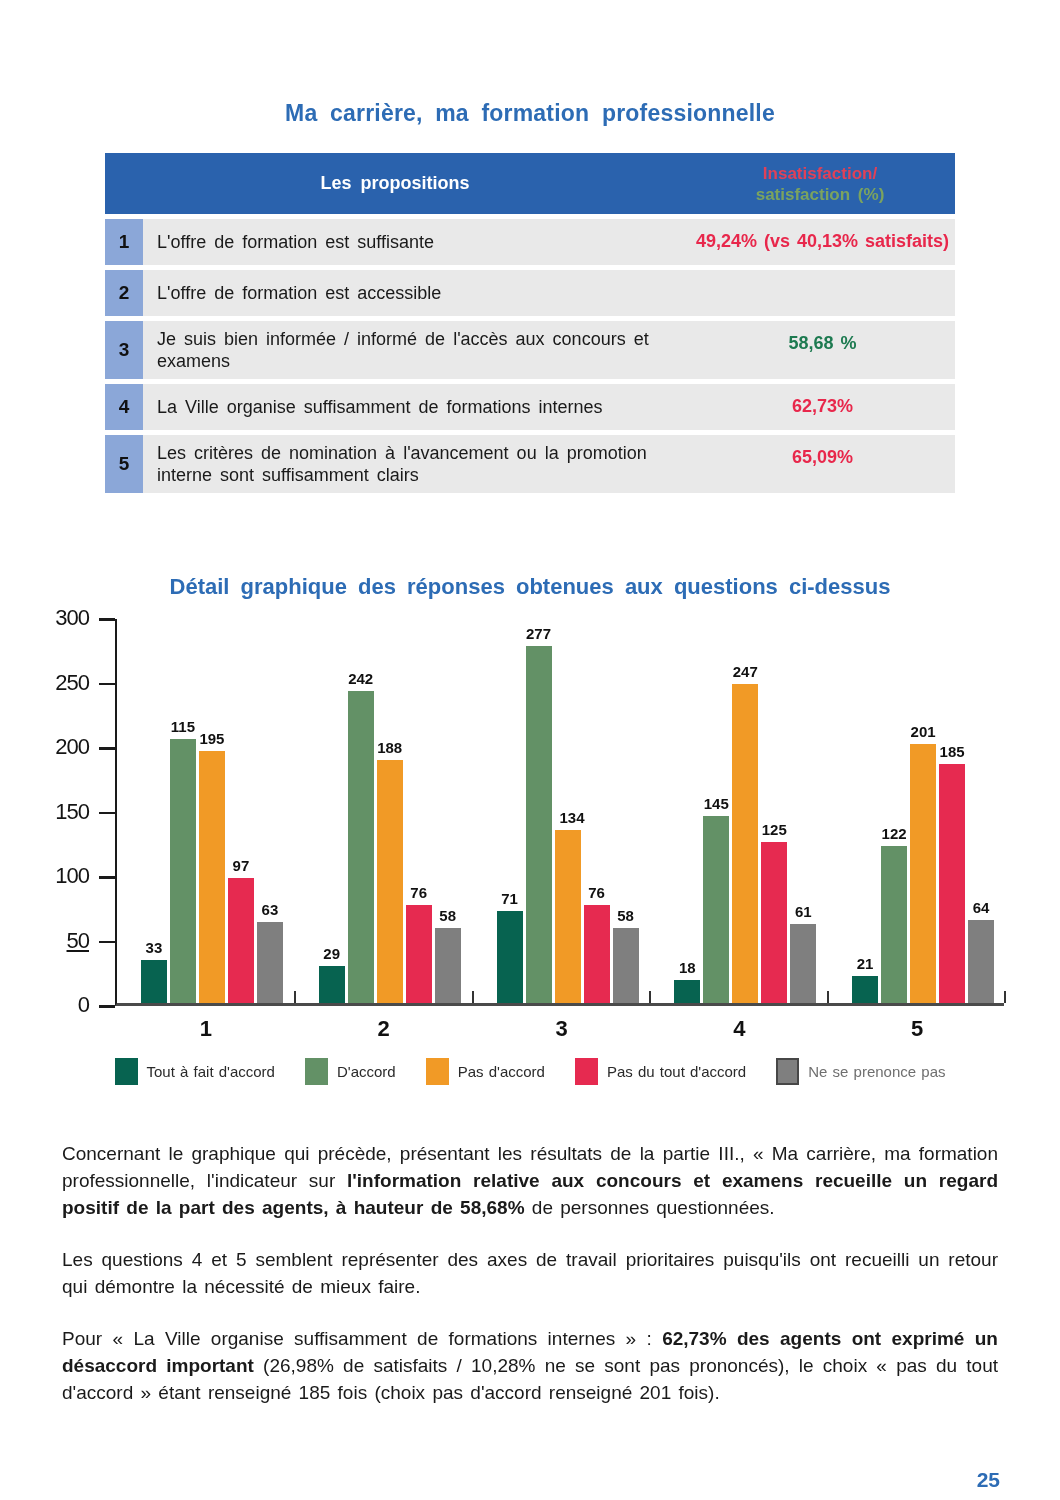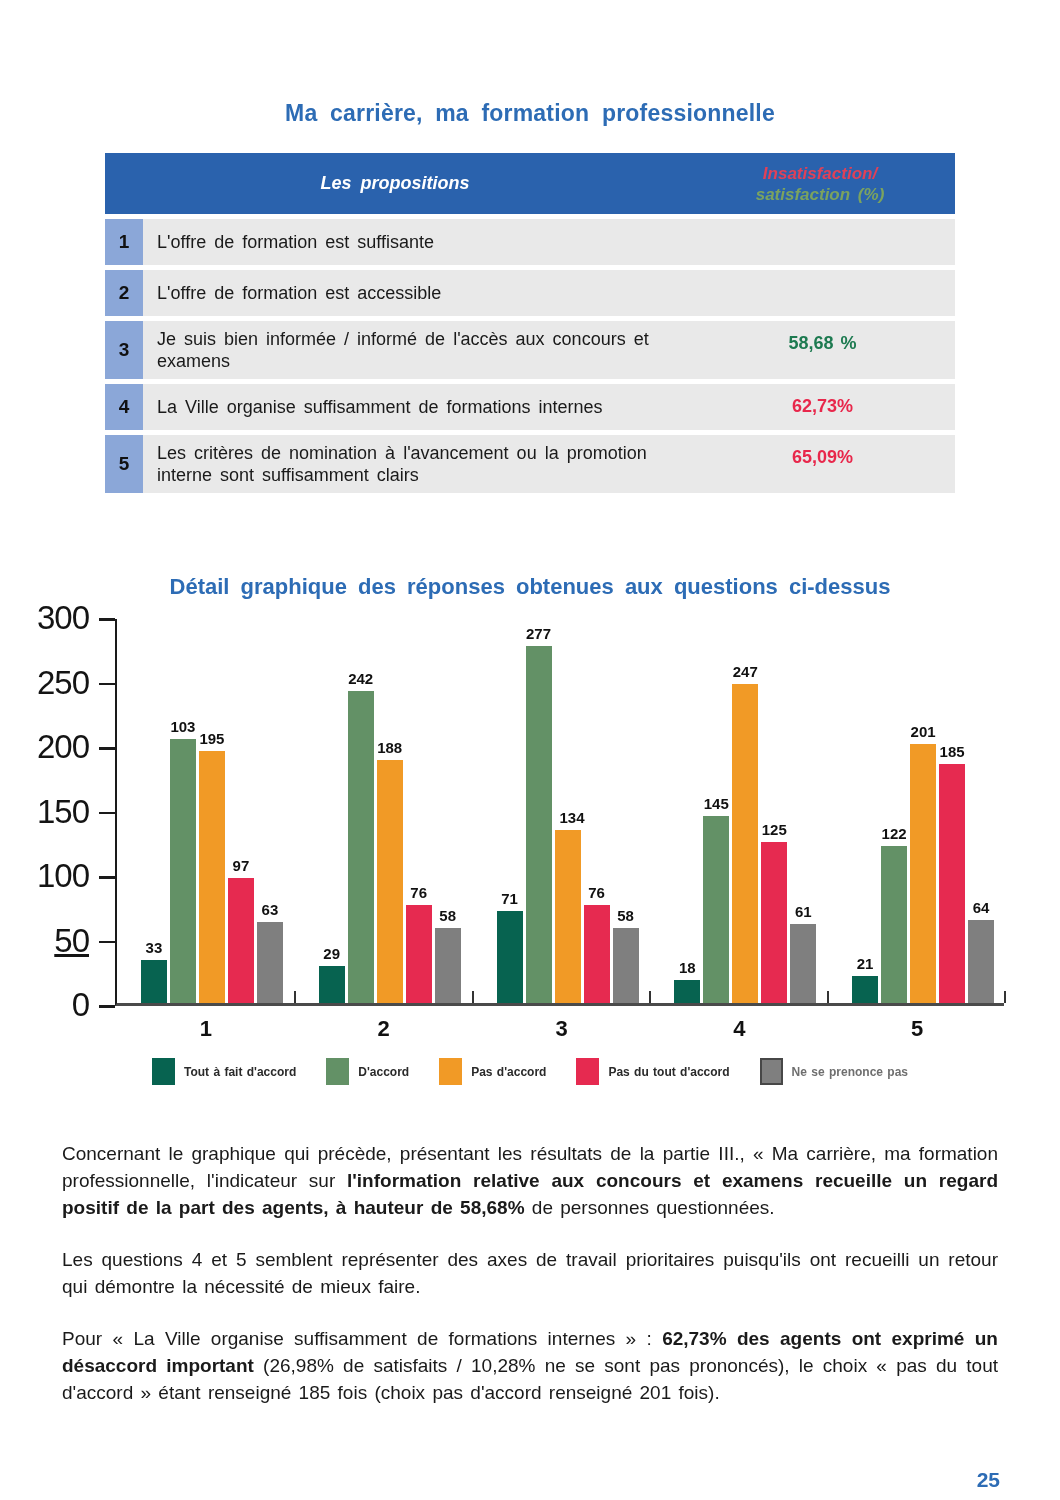--- a/index.html
+++ b/index.html
@@ -6,21 +6,21 @@
   html,body { background:#ffffff; }
   body { font-family:"Liberation Sans","DejaVu Sans",sans-serif; color:#1a1a1a; }
   .page { position:relative; width:1060px; height:1500px; background:#ffffff; overflow:hidden; margin:16px auto;padding-left:25px; }
 
   
   .page-title { position:absolute; top:84px; left:0; width:1060px; text-align:center;
     font-size:23px; font-weight:700; color:#2d6cb5; word-spacing:6px; letter-spacing:.2px; }
 
   
   .ptable { position:absolute; left:105px; top:137px; width:850px; }
-  .thead { display:flex; background:#2a62ad; height:61px;font-style:italic; }
+  .thead { display:flex; background:#2a62ad; height:61px; }
   .th-left { width:580px; display:flex; align-items:center; justify-content:center;
     color:#ffffff; font-size:18px; font-weight:700; word-spacing:4px; }
   .th-right { flex:1; display:flex; flex-direction:column; align-items:center; justify-content:center;
     font-size:17px; font-weight:700; line-height:21px; word-spacing:3px; }
   .th-insat { color:#e04158; }
   .th-sat { color:#7ba35f; }
   .trow { position:relative; display:flex; margin-top:5px; min-height:46px; background:#e9e9e9; }
   .tnum { width:38px; background:#8ba7d8; display:flex; align-items:center; justify-content:center;
     font-size:19px; font-weight:700; color:#111; flex:none; }
   .ttext { flex:1; display:flex; align-items:center; padding:7px 292px 7px 14px;
@@ -29,33 +29,33 @@
     font-size:18px; font-weight:700; word-spacing:2px; white-space:nowrap; }
   .tval.red { color:#e8274b; }
   .tval.green { color:#1d7a50; }
 
   
   .chart-title { position:absolute; top:558px; left:0; width:1060px; text-align:center;
     font-size:22px; font-weight:700; color:#2d6cb5; word-spacing:5px; }
   .plot { position:absolute; left:115px; top:603px; width:889px; height:387px;
     border-left:2.5px solid #1a1a1a; border-bottom:3px solid #4a4a4a; }
   .ytick { position:absolute; height:2.5px; width:16px; left:-18px; background:#1a1a1a; }
-  .ylabel { position:absolute; left:-112px; width:84px; text-align:right; font-size:33px;
+  .ylabel { position:absolute; left:-112px; width:84px; text-align:right; font-size:22px;
     font-weight:400; color:#141414; letter-spacing:-1px; line-height:36px; }
   .bar { position:absolute; bottom:0; width:26px; }
   .barlabel { position:absolute; width:48px; text-align:center; font-size:15px; font-weight:700; color:#111; }
   .xlabel { position:absolute; top:397px; width:80px; text-align:center; font-size:22px; font-weight:700; color:#111; }
   .xtick { position:absolute; bottom:0; width:2px; height:12px; background:#333; }
 
   
   .legend { position:absolute; top:1042px; left:0; width:1060px; display:flex;
     justify-content:center; align-items:center; gap:30px; }
   .legend-item { display:flex; align-items:center; gap:9px; }
   .legend-swatch { width:23px; height:27px; flex:none; }
-  .legend-label { font-size:12px; color:#2a2a2a; word-spacing:1px;font-weight:bold; }
+  .legend-label { font-size:15px; color:#2a2a2a; word-spacing:1px; }
   .legend-item:last-child .legend-label { color:#6f6f6f; }
   .legend-item:last-child .legend-swatch { border:2px solid #474747; }
 
   
   .body-text { position:absolute; left:62px; top:1124px; width:936px; }
   .para { font-size:19px; line-height:27px; text-align:justify; word-spacing:2px;
     color:#1a1a1a; margin-bottom:25px; }
   .para b { font-weight:700; }
 
   
@@ -75,20 +75,21 @@
         <span class="th-insat">Insatisfaction/</span>
         <span class="th-sat">satisfaction (%)</span>
       </div>
     </div>
     <div id="table-rows">
         <div class="trow">
           <div class="tnum">1</div>
           <div class="ttext">
             <span>L'offre de formation est suffisante</span>
           </div>
+          <div class="tval red">49,24% (vs 40,13% satisfaits)</div>
         </div>
         <div class="trow">
           <div class="tnum">2</div>
           <div class="ttext">
             <span>L'offre de formation est accessible</span>
           </div>
         </div>
         <div class="trow">
           <div class="tnum">3</div>
           <div class="ttext">
@@ -125,21 +126,21 @@
       <div class="ylabel" style="top: 174.5px;">150</div>
       <div class="ytick" style="top: 128px;"></div>
       <div class="ylabel" style="top: 110px;">200</div>
       <div class="ytick" style="top: 63.5px;"></div>
       <div class="ylabel" style="top: 45.5px;">250</div>
       <div class="ytick" style="top: -1px;"></div>
       <div class="ylabel" style="top: -19px;">300</div>
       <div class="bar" style="left: 23.9px; height: 42.57px; background: rgb(7, 99, 80);"></div>
       <div class="barlabel" style="left: 12.9px; top: 320.43px;">33</div>
       <div class="bar" style="left: 52.9px; height: 264.45px; background: rgb(99, 145, 102);"></div>
-      <div class="barlabel" style="left: 41.9px; top: 98.55px;">103</div>
+      <div class="barlabel" style="left: 41.9px; top: 98.55px;">115</div>
       <div class="bar" style="left: 81.9px; height: 251.55px; background: rgb(241, 154, 38);"></div>
       <div class="barlabel" style="left: 70.9px; top: 111.45px;">195</div>
       <div class="bar" style="left: 110.9px; height: 125.13px; background: rgb(230, 42, 80);"></div>
       <div class="barlabel" style="left: 99.9px; top: 237.87px;">97</div>
       <div class="bar" style="left: 139.9px; height: 81.27px; background: rgb(127, 127, 127);"></div>
       <div class="barlabel" style="left: 128.9px; top: 281.73px;">63</div>
       <div class="xlabel" style="left: 48.9px;">1</div>
       <div class="bar" style="left: 201.7px; height: 37.41px; background: rgb(7, 99, 80);"></div>
       <div class="barlabel" style="left: 190.7px; top: 325.59px;">29</div>
       <div class="bar" style="left: 230.7px; height: 312.18px; background: rgb(99, 145, 102);"></div>

